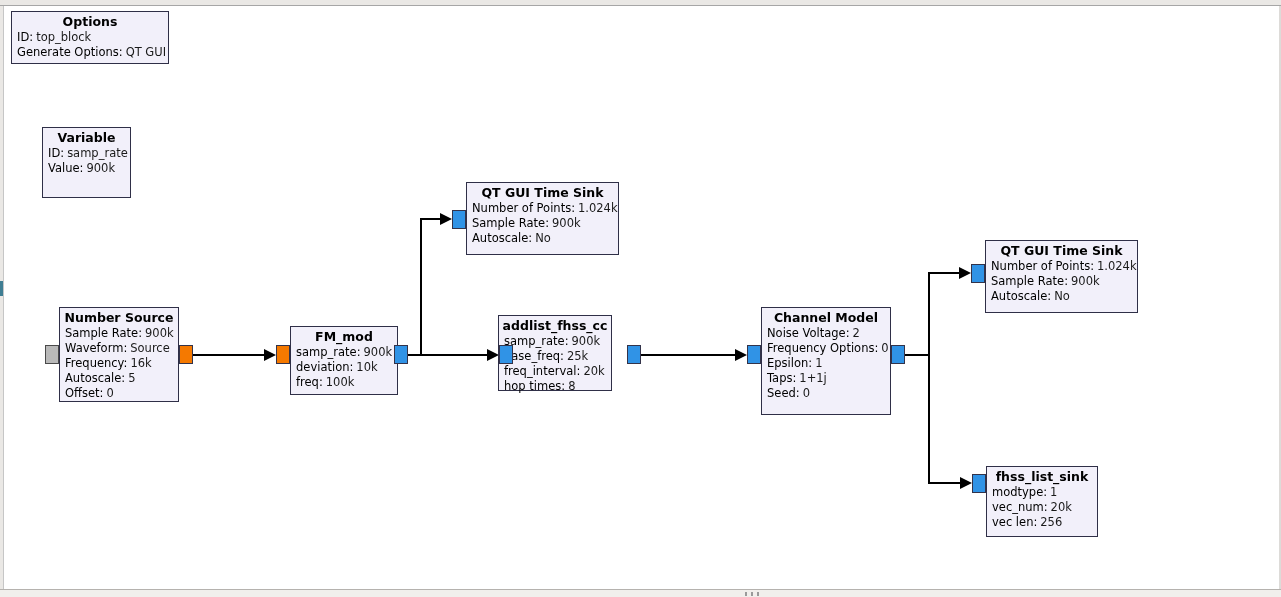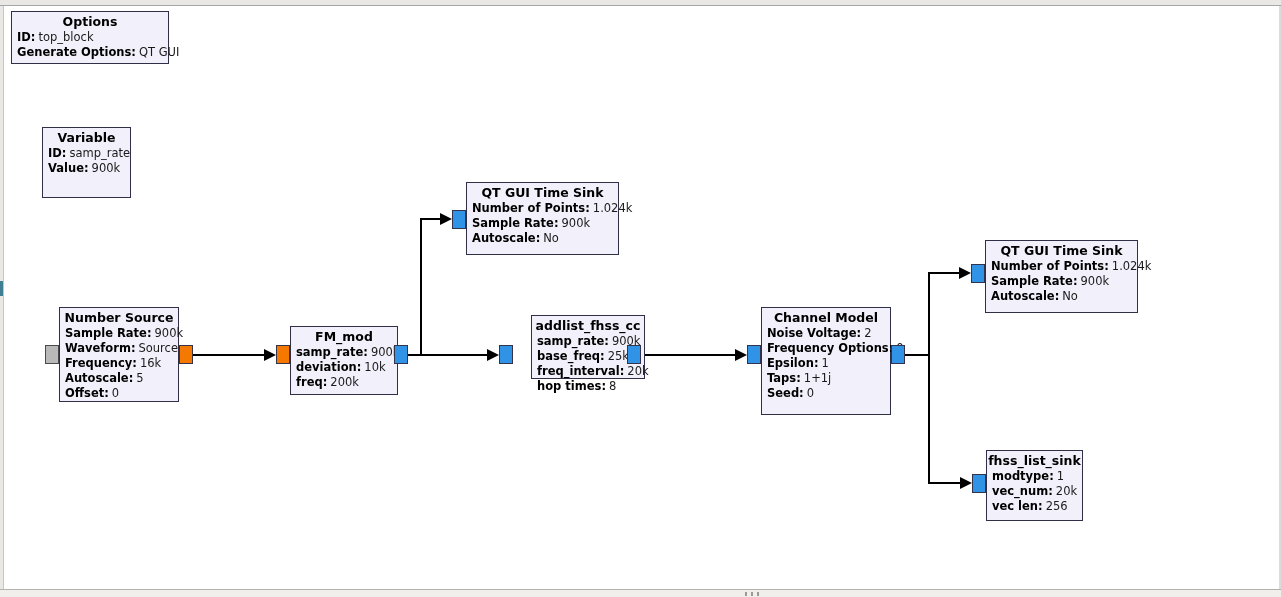--- a/index.html
+++ b/index.html
@@ -23,21 +23,21 @@
     background:#f2f0fa;border:1px solid #2f2f47;
     z-index:3;
   }
   .block-title{
     font-weight:bold;font-size:12.5px;line-height:16px;
     text-align:center;padding-top:2px;white-space:nowrap;color:#000;
   }
   .param{
     font-size:11.5px;line-height:15px;padding:0 5px;white-space:nowrap;
   }
-  .p-label{font-weight:bold;color:#000;}
+  .p-label{font-weight:normal;color:#000;}
   .p-value{margin-left:3px;color:#1a1a1a;}
   
   .port{
     position:absolute;box-sizing:border-box;width:14px;height:19px;
     border:1px solid #33334a;z-index:4;
   }
   .port-complex{background:#3093e6;}
   .port-float{background:#f57900;}
   .port-message{background:#b9b9b9;border-color:#4a4a4a;}
   
@@ -81,31 +81,31 @@
   <div class="param"><span class="p-label">Waveform:</span><span class="p-value">Source</span></div>
   <div class="param"><span class="p-label">Frequency:</span><span class="p-value">16k</span></div>
   <div class="param"><span class="p-label">Autoscale:</span><span class="p-value">5</span></div>
   <div class="param"><span class="p-label">Offset:</span><span class="p-value">0</span></div>
 </div>
 
 <div class="block" style="left:290px;top:326px;width:108px;height:69px">
   <div class="block-title">FM_mod</div>
   <div class="param"><span class="p-label">samp_rate:</span><span class="p-value">900k</span></div>
   <div class="param"><span class="p-label">deviation:</span><span class="p-value">10k</span></div>
-  <div class="param"><span class="p-label">freq:</span><span class="p-value">200k</span></div>
+  <div class="param"><span class="p-label">freq:</span><span class="p-value">100k</span></div>
 </div>
 
 <div class="block" style="left:466px;top:182px;width:153px;height:73px">
   <div class="block-title">QT GUI Time Sink</div>
   <div class="param"><span class="p-label">Number of Points:</span><span class="p-value">1.024k</span></div>
   <div class="param"><span class="p-label">Sample Rate:</span><span class="p-value">900k</span></div>
   <div class="param"><span class="p-label">Autoscale:</span><span class="p-value">No</span></div>
 </div>
 
-<div class="block" style="left:531px;top:315px;width:114px;height:64px">
+<div class="block" style="left:498px;top:315px;width:114px;height:76px">
   <div class="block-title">addlist_fhss_cc</div>
   <div class="param"><span class="p-label">samp_rate:</span><span class="p-value">900k</span></div>
   <div class="param"><span class="p-label">base_freq:</span><span class="p-value">25k</span></div>
   <div class="param"><span class="p-label">freq_interval:</span><span class="p-value">20k</span></div>
   <div class="param"><span class="p-label">hop times:</span><span class="p-value">8</span></div>
 </div>
 
 <div class="block" style="left:761px;top:307px;width:130px;height:108px">
   <div class="block-title">Channel Model</div>
   <div class="param"><span class="p-label">Noise Voltage:</span><span class="p-value">2</span></div>
@@ -115,21 +115,21 @@
   <div class="param"><span class="p-label">Seed:</span><span class="p-value">0</span></div>
 </div>
 
 <div class="block" style="left:985px;top:240px;width:153px;height:73px">
   <div class="block-title">QT GUI Time Sink</div>
   <div class="param"><span class="p-label">Number of Points:</span><span class="p-value">1.024k</span></div>
   <div class="param"><span class="p-label">Sample Rate:</span><span class="p-value">900k</span></div>
   <div class="param"><span class="p-label">Autoscale:</span><span class="p-value">No</span></div>
 </div>
 
-<div class="block" style="left:986px;top:450px;width:97px;height:71px">
+<div class="block" style="left:986px;top:466px;width:112px;height:71px">
   <div class="block-title">fhss_list_sink</div>
   <div class="param"><span class="p-label">modtype:</span><span class="p-value">1</span></div>
   <div class="param"><span class="p-label">vec_num:</span><span class="p-value">20k</span></div>
   <div class="param"><span class="p-label">vec len:</span><span class="p-value">256</span></div>
 </div>
 
 <div class="port port-message" style="left:45px;top:345px"></div>
 <div class="port port-float" style="left:179px;top:345px"></div>
 <div class="port port-float" style="left:276px;top:345px"></div>
 <div class="port port-complex" style="left:394px;top:345px"></div>

